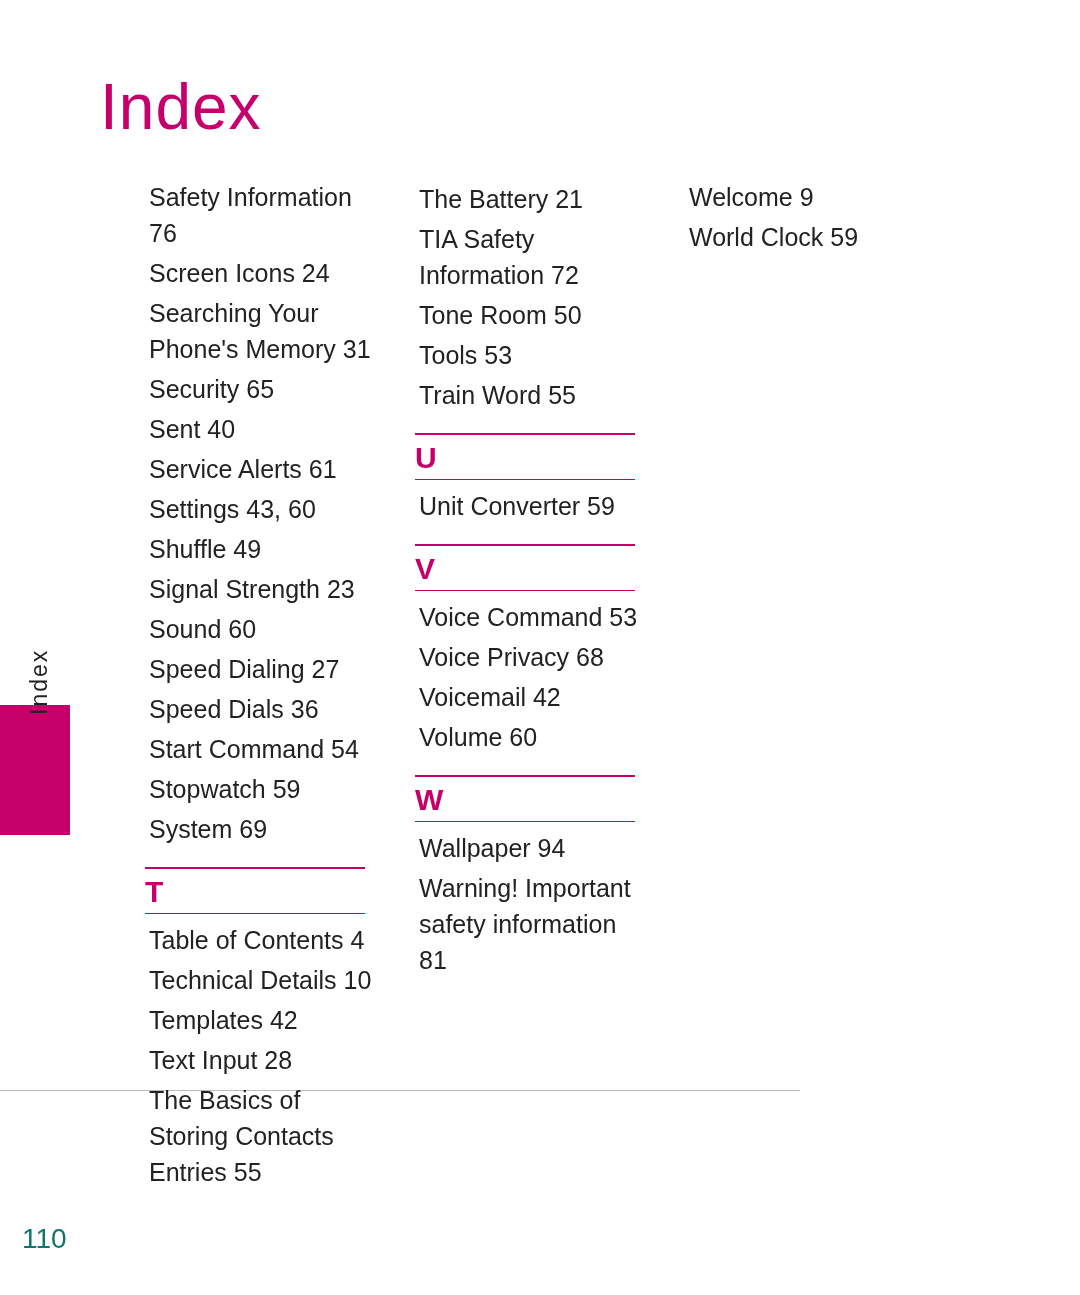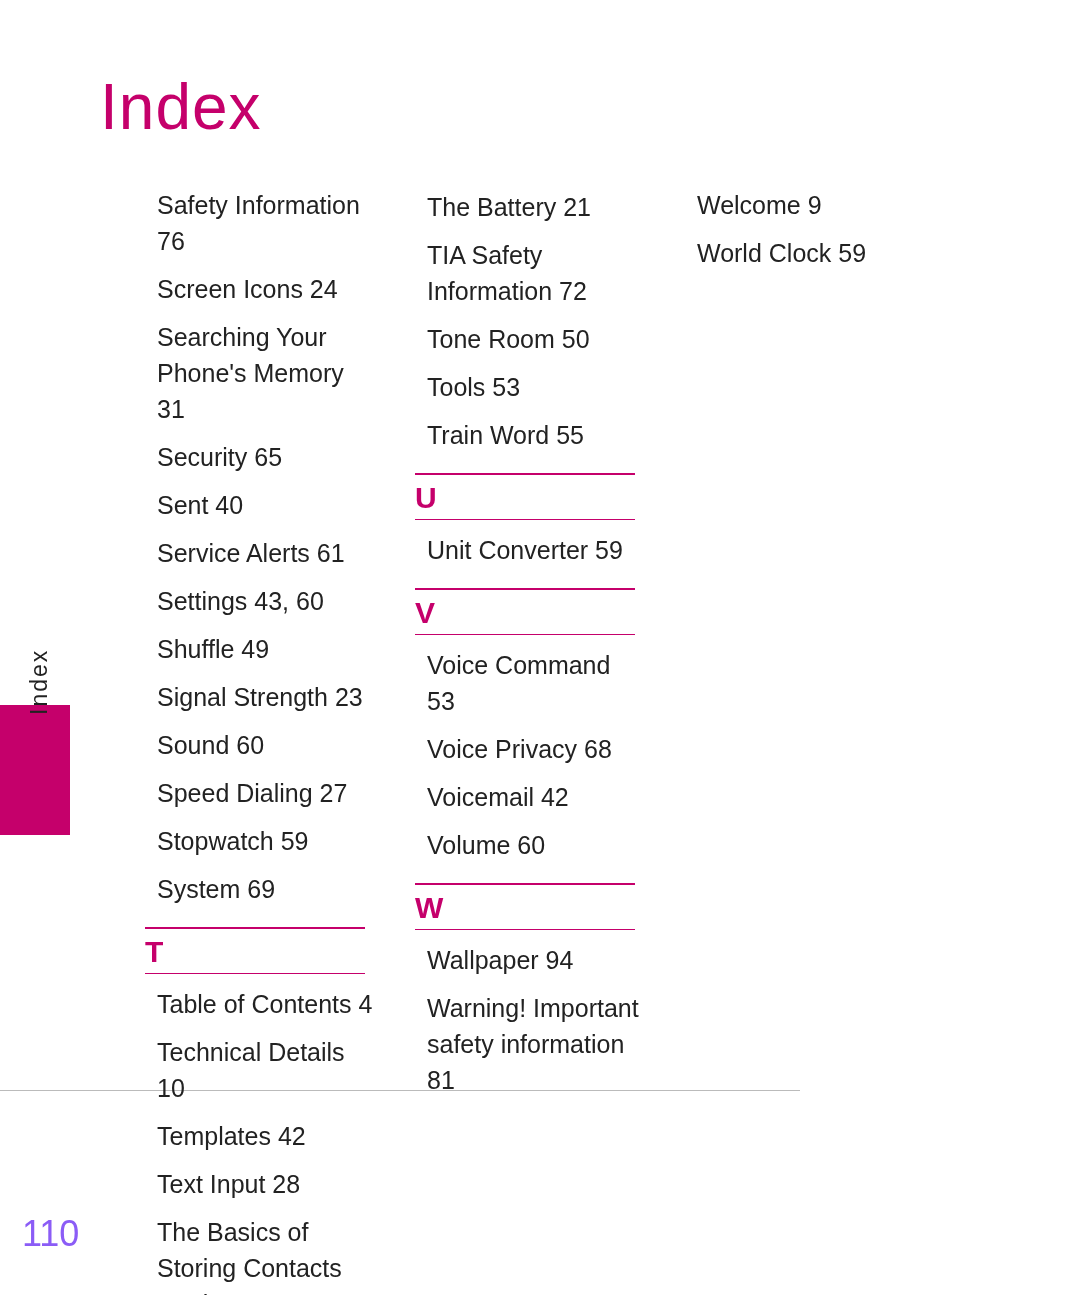--- a/index.html
+++ b/index.html
@@ -43,22 +43,22 @@
     color: #222;
     letter-spacing: 2px;
     writing-mode: vertical-rl;
     transform: rotate(180deg);
     transform-origin: left top;
   }
   .page-number {
     position: absolute;
     left: 22px;
     bottom: 40px;
-    font-size: 36px;
-    color: #8b5cf6;
+    font-size: 28px;
+    color: #0f766e;
   }
   .bottom-rule {
     position: absolute;
     left: 0;
     top: 1090px; 
     width: 800px;
     height: 1px;
     background: #bbb;
   }
 
@@ -66,21 +66,21 @@
     position: absolute;
     width: 240px;
     font-size: 25px;
     line-height: 36px;
   }
   .col1 { left: 145px; top: 175px; }
   .col2 { left: 415px; top: 177px; }
   .col3 { left: 685px; top: 175px; }
 
   .entry {
-    margin: 12px;
+    margin: 4px;
   }
   .section-break {
     margin-top: 20px;
   }
   .section-letter {
     color: #c5006b;
     font-size: 30px;
     font-weight: bold;
     line-height: 38px;
     border-top: 2px solid #c5006b;
@@ -108,20 +108,22 @@
       <div class="entry">Screen Icons 24</div>
       <div class="entry">Searching Your Phone's Memory 31</div>
       <div class="entry">Security 65</div>
       <div class="entry">Sent 40</div>
       <div class="entry">Service Alerts 61</div>
       <div class="entry">Settings 43, 60</div>
       <div class="entry">Shuffle 49</div>
       <div class="entry">Signal Strength 23</div>
       <div class="entry">Sound 60</div>
       <div class="entry">Speed Dialing 27</div>
+      <div class="entry">Speed Dials 36</div>
+      <div class="entry">Start Command 54</div>
       <div class="entry">Stopwatch 59</div>
       <div class="entry">System 69</div>
       <div class="section-break">
         <div class="section-letter">T</div>
       </div>
       <div class="entry">Table of Contents 4</div>
       <div class="entry">Technical Details 10</div>
       <div class="entry">Templates 42</div>
       <div class="entry">Text Input 28</div>
       <div class="entry">The Basics of Storing Contacts Entries 55</div>

